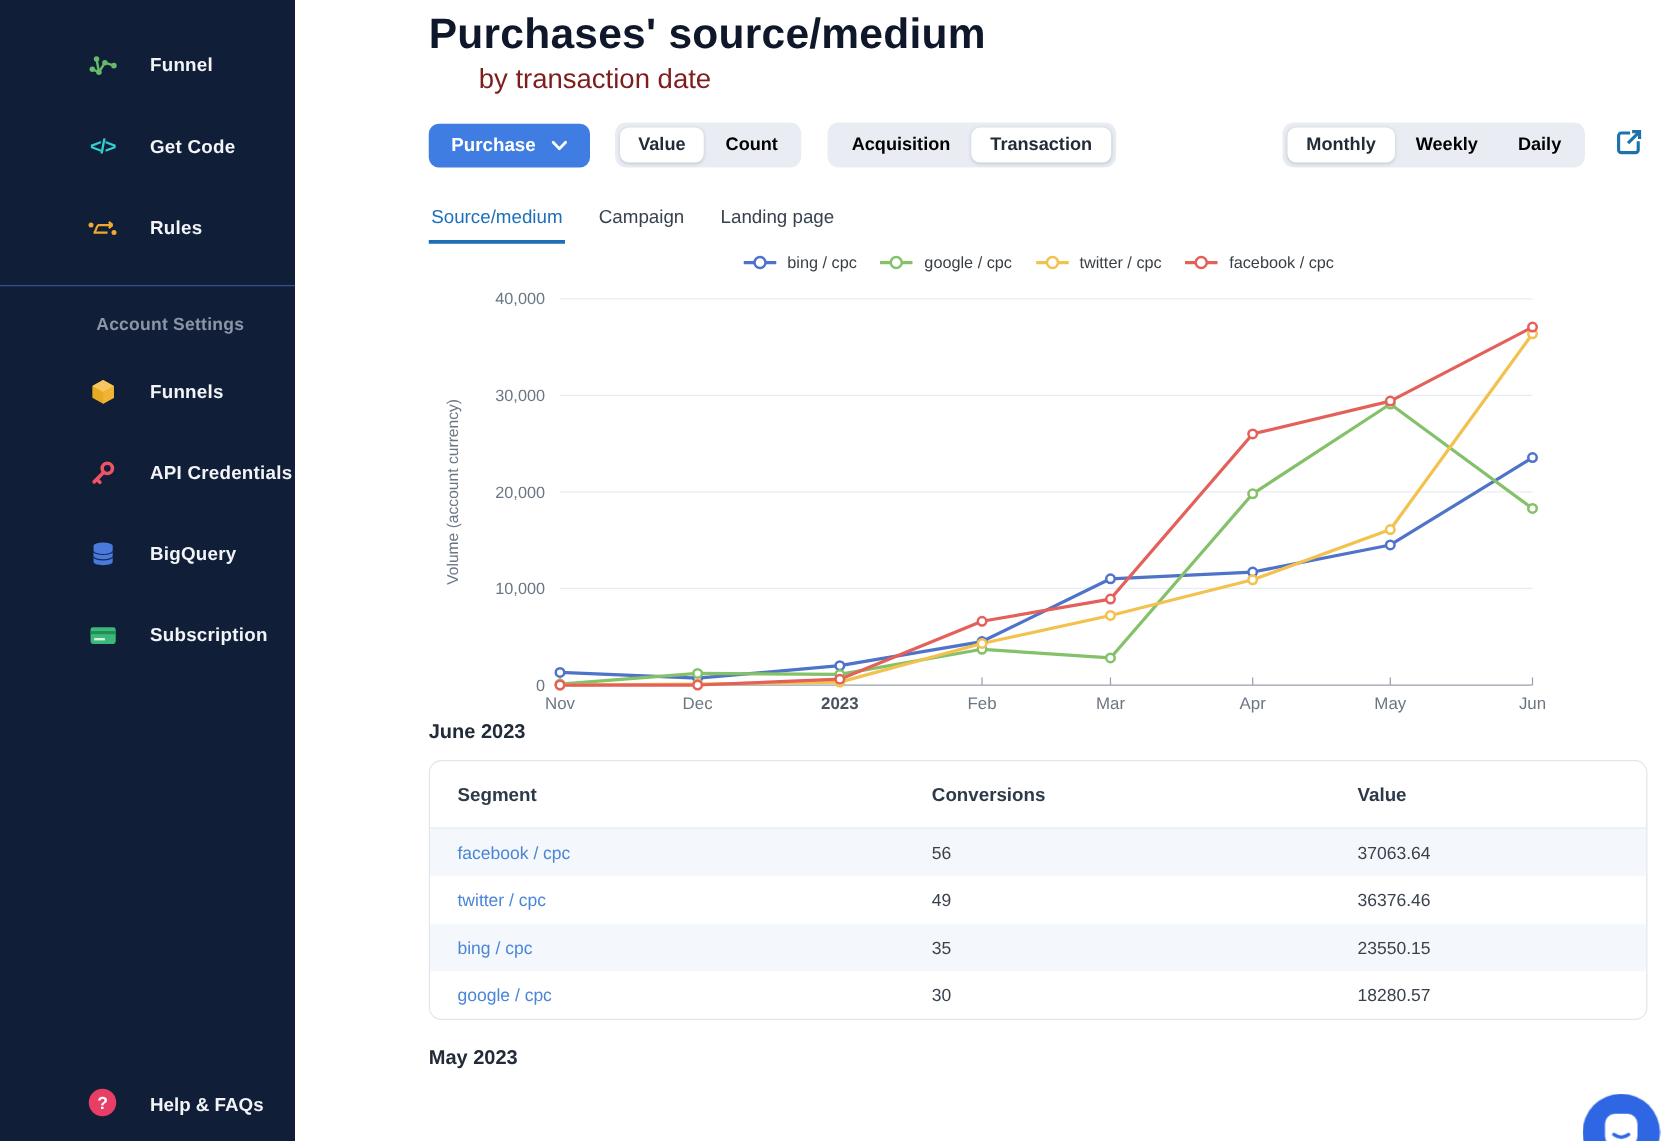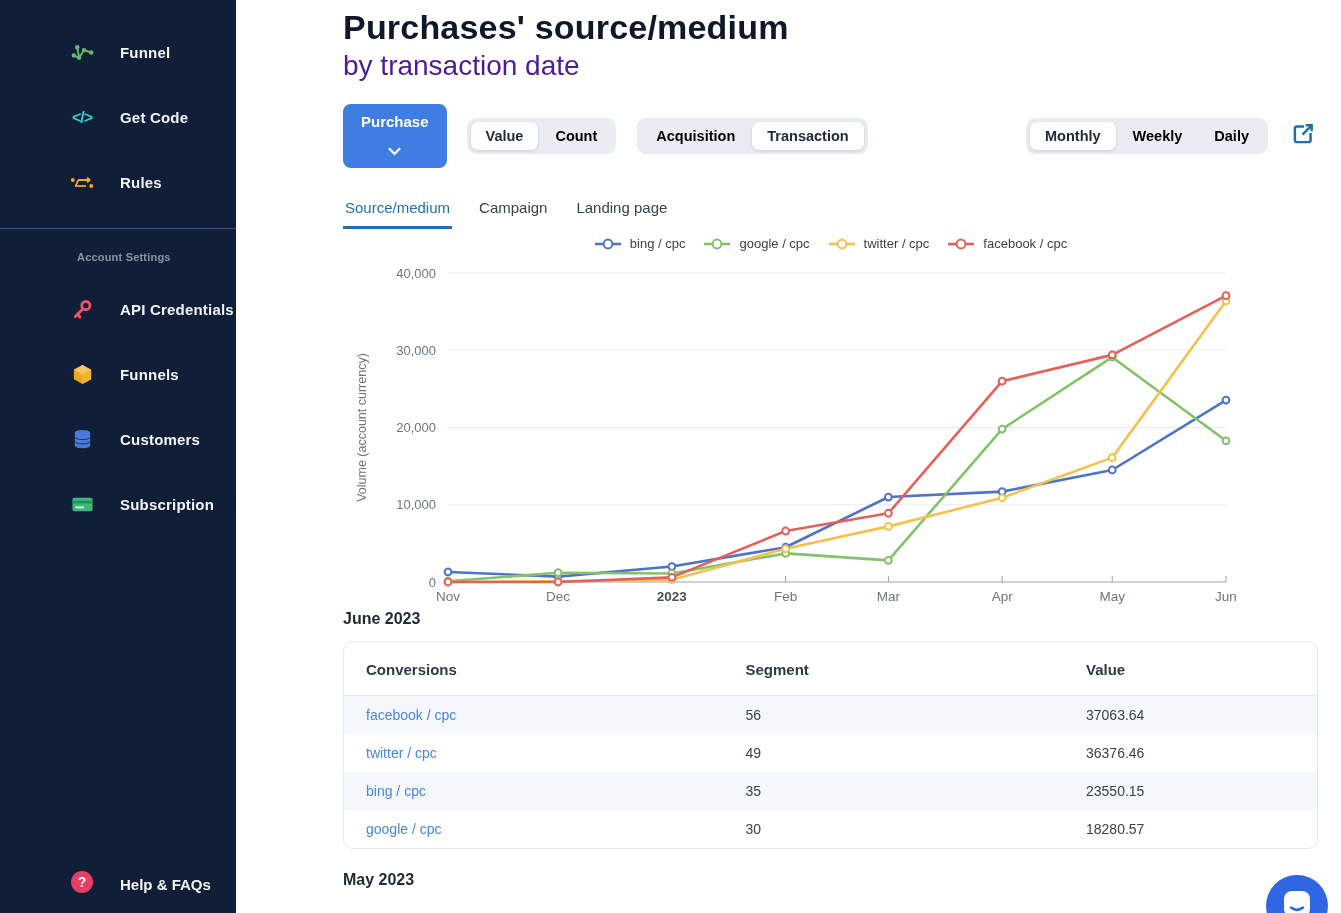--- a/index.html
+++ b/index.html
@@ -6,33 +6,33 @@
   html,body { width:1341px; height:913px; overflow:hidden; background:#ffffff;
     font-family:"Liberation Sans","DejaVu Sans",sans-serif; color:#222b38; }
 
   
   .sidebar { position:fixed; left:0; top:0; width:236px; height:913px; background:#101e37; z-index:5; }
   .side-nav { padding-top:20px; }
   .side-item { display:flex; align-items:center; gap:26px; height:65px; padding-left:70px; cursor:pointer; }
   .side-item .icn { width:24px; height:24px; display:flex; align-items:center; justify-content:center; flex:0 0 24px; }
   .side-item .lbl { color:#f2f4f8; font-weight:700; font-size:15px; letter-spacing:.2px; }
   .side-divider { height:1px; background:#35508b; margin-top:13px; }
-  .side-section { color:#8b95a7; font-weight:700; font-size:11px; padding:22px 0 14px 77px; letter-spacing:.2px; }
+  .side-section { color:#8b95a7; font-weight:700; font-size:14px; padding:22px 0 14px 77px; letter-spacing:.2px; }
   .side-help { position:absolute; bottom:0; left:0; right:0; height:58px; display:flex; align-items:center; gap:26px; padding-left:70px; cursor:pointer; }
   .side-help .lbl { color:#f2f4f8; font-weight:700; font-size:15px; }
   .code-glyph { color:#35cfd0; font-weight:800; font-size:16px; letter-spacing:-1px; }
 
   
   .main { margin-left:292px; padding:8px 23px 0 51px; }
   .page-title { font-size:34px; font-weight:800; color:#0f172a; letter-spacing:.2px; }
-  .page-subtitle { font-size:28px; color:#4c1d95; margin-top:3px; }
+  .page-subtitle { font-size:22px; color:#7f1d1d; margin-top:3px;margin-left:40px; }
 
   .controls { display:flex; align-items:center; margin-top:22px; }
   .btn-primary { background:#3f7de3; color:#fff; font-weight:700; font-size:15px; border:none;
-    border-radius:8px; padding:9px 18px; display:flex; align-items:center; gap:12px; cursor:pointer;flex-direction:column; }
+    border-radius:8px; padding:9px 18px; display:flex; align-items:center; gap:12px; cursor:pointer; }
   .seg { background:#e9edf3; border-radius:9px; padding:4px; display:flex; gap:2px; }
   .seg-opt { padding:6px 15px; border-radius:7px; color:#000000; font-weight:700; font-size:14.5px; cursor:pointer; white-space:nowrap; }
   .seg-opt.selected { background:#fff; color:#222b38; box-shadow:0 1px 3px rgba(25,39,62,.18); }
   .gap20 { width:20px; } .gap21 { width:21px; }
   .spacer { flex:1; }
   .ext-btn { margin-left:20px; width:30px; height:30px; display:flex; align-items:center; justify-content:center; cursor:pointer; }
 
   .tabs { display:flex; gap:25px; margin-top:27px; }
   .tab { font-weight:400; font-size:15px; color:#38424f; padding:4px 2px 10px; cursor:pointer; border-bottom:3px solid transparent; }
   .tab.active { color:#1e6fb8; border-bottom-color:#1e6fb8; }
@@ -95,47 +95,47 @@
           </svg>
         </span>
         <span class="lbl">Rules</span>
       </div>
     </div>
   <div class="side-divider"></div>
   <div class="side-section">Account Settings</div>
   <div id="sidebar-settings">
       <div class="side-item">
         <span class="icn">
-          <svg width="23" height="23" viewBox="0 0 24 24" fill="none">
-            <circle cx="15.5" cy="8" r="4.3" stroke="#ef5364" stroke-width="3"></circle>
-            <path d="M12.3 11.5 L4.5 19.3 M6.7 17.1 L9.3 19.7" stroke="#ef5364" stroke-width="3" stroke-linecap="round"></path>
-          </svg>
-        </span>
-        <span class="lbl">API Credentials</span>
-      </div>
-      <div class="side-item">
-        <span class="icn">
           <svg width="23" height="23" viewBox="0 0 24 24">
             <path d="M12 2 L21 7 V17 L12 22 L3 17 V7 Z" fill="#e8a924"></path>
             <path d="M12 2 L21 7 L12 12 L3 7 Z" fill="#f6c75e"></path>
             <path d="M12 12 L21 7 V17 L12 22 Z" fill="#f2b234"></path>
           </svg>
         </span>
         <span class="lbl">Funnels</span>
+      </div>
+      <div class="side-item">
+        <span class="icn">
+          <svg width="23" height="23" viewBox="0 0 24 24" fill="none">
+            <circle cx="15.5" cy="8" r="4.3" stroke="#ef5364" stroke-width="3"></circle>
+            <path d="M12.3 11.5 L4.5 19.3 M6.7 17.1 L9.3 19.7" stroke="#ef5364" stroke-width="3" stroke-linecap="round"></path>
+          </svg>
+        </span>
+        <span class="lbl">API Credentials</span>
       </div>
       <div class="side-item">
         <span class="icn">
           <svg width="23" height="23" viewBox="0 0 24 24">
             <ellipse cx="12" cy="4.8" rx="8" ry="2.8" fill="#4a7bdc"></ellipse>
             <path d="M4 4.8 V18.2 c0 1.6 3.6 2.8 8 2.8 s8-1.2 8-2.8 V4.8" fill="#4a7bdc"></path>
             <path d="M4 9.3 c0 1.6 3.6 2.8 8 2.8 s8-1.2 8-2.8" stroke="#142a56" stroke-width="1" fill="none"></path>
             <path d="M4 13.8 c0 1.6 3.6 2.8 8 2.8 s8-1.2 8-2.8" stroke="#142a56" stroke-width="1" fill="none"></path>
           </svg>
         </span>
-        <span class="lbl">Customers</span>
+        <span class="lbl">BigQuery</span>
       </div>
       <div class="side-item">
         <span class="icn">
           <svg width="23" height="23" viewBox="0 0 24 24">
             <rect x="1.5" y="5" width="21" height="14" rx="2" fill="#3cb878"></rect>
             <rect x="1.5" y="8.2" width="21" height="2.6" fill="#1f8f55"></rect>
             <rect x="4.5" y="14" width="9" height="2" fill="#d9f2e4"></rect>
           </svg>
         </span>
         <span class="lbl">Subscription</span>
@@ -287,22 +287,22 @@
         <circle cx="545.377358490566" cy="259.2475" r="3.4" fill="#ffffff" stroke="#e4605a" stroke-width="2"></circle>
         <circle cx="659.1415094339623" cy="127.15" r="3.4" fill="#ffffff" stroke="#e4605a" stroke-width="2"></circle>
         <circle cx="769.2358490566038" cy="100.88499999999999" r="3.4" fill="#ffffff" stroke="#e4605a" stroke-width="2"></circle>
         <circle cx="883" cy="41.68060000000003" r="3.4" fill="#ffffff" stroke="#e4605a" stroke-width="2"></circle>
       </svg></div>
 
   <div class="month-title">June 2023</div>
 
   <div class="seg-table">
     <div class="t-head">
+      <span>Segment</span>
       <span>Conversions</span>
-      <span>Segment</span>
       <span>Value</span>
     </div>
     <div id="june-rows">
         <div class="t-row">
           <a>facebook / cpc</a>
           <span class="num">56</span>
           <span class="num">37063.64</span>
         </div>
         <div class="t-row">
           <a>twitter / cpc</a>

